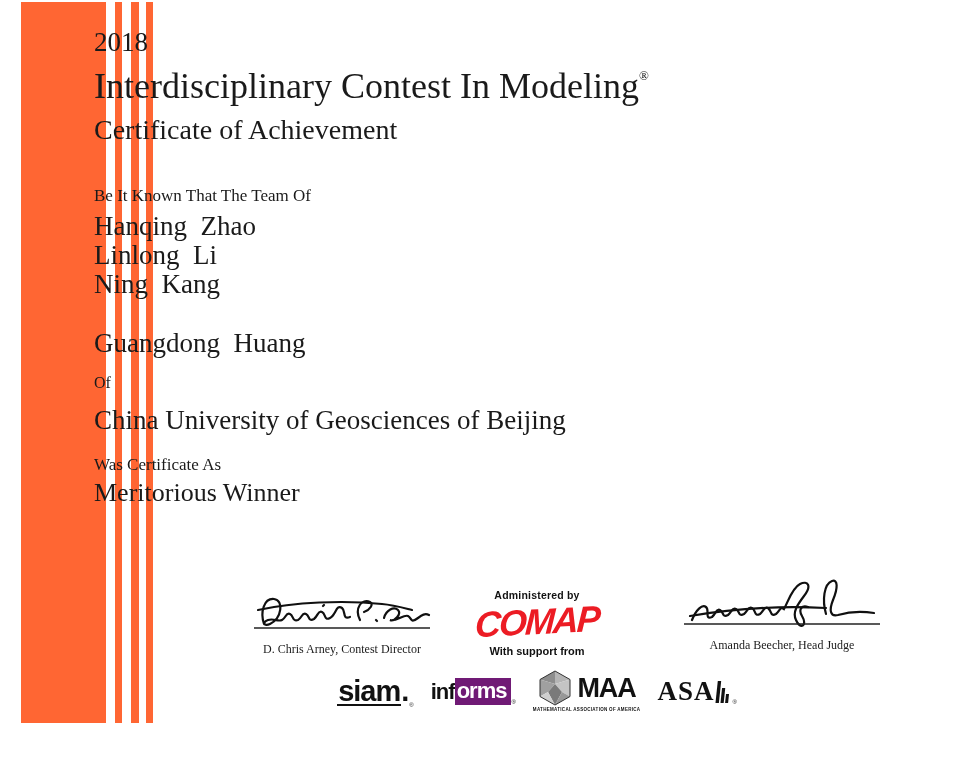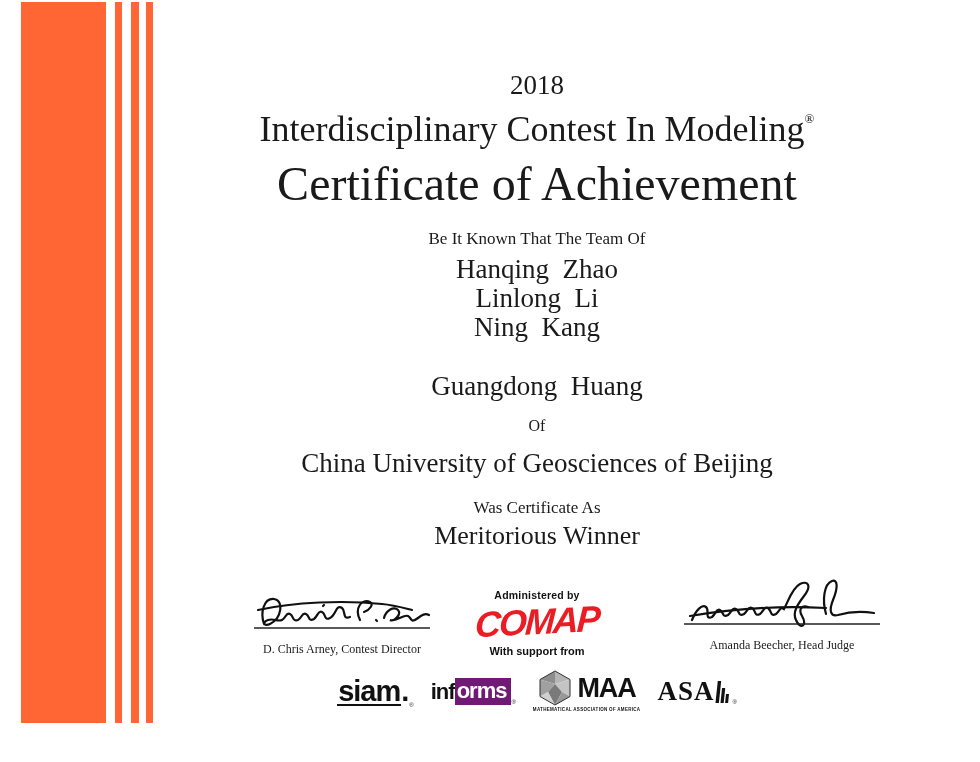--- a/index.html
+++ b/index.html
@@ -7,25 +7,25 @@
     position:relative;width:980px;height:762px;background:#ffffff;
     overflow:hidden;font-family:"Liberation Serif",serif;color:#1a1a1a;
   }
   
   .bar{position:absolute;top:2px;height:721px;background:#FF6633;}
   .bar.thick{left:21px;width:85px;}
   .bar.s1{left:115px;width:7px;}
   .bar.s2{left:131px;width:8px;}
   .bar.s3{left:146px;width:7px;}
   
-  .line{position:absolute;left:94px;width:886px;text-align:center;line-height:1.12;margin-top:43px;}
+  .line{position:absolute;left:94px;width:886px;text-align:left;line-height:1.12;}
   .year{top:27px;font-size:27px;}
   .title{top:66px;font-size:36px;}
   .title sup{font-size:13px;vertical-align:18px;}
-  .subtitle{top:114px;font-size:48px;}
+  .subtitle{top:114px;font-size:28px;}
   .small{font-size:17px;}
   .team-intro{top:186px;}
   .name{font-size:27px;white-space:pre;}
   .member-0{top:211px;}
   .member-1{top:240px;}
   .member-2{top:269px;}
   .advisor-intro{top:307px;}
   .advisor-name{top:328px;}
   .of-label{top:374px;font-size:16px;}
   .institution{top:405px;font-size:27px;}

